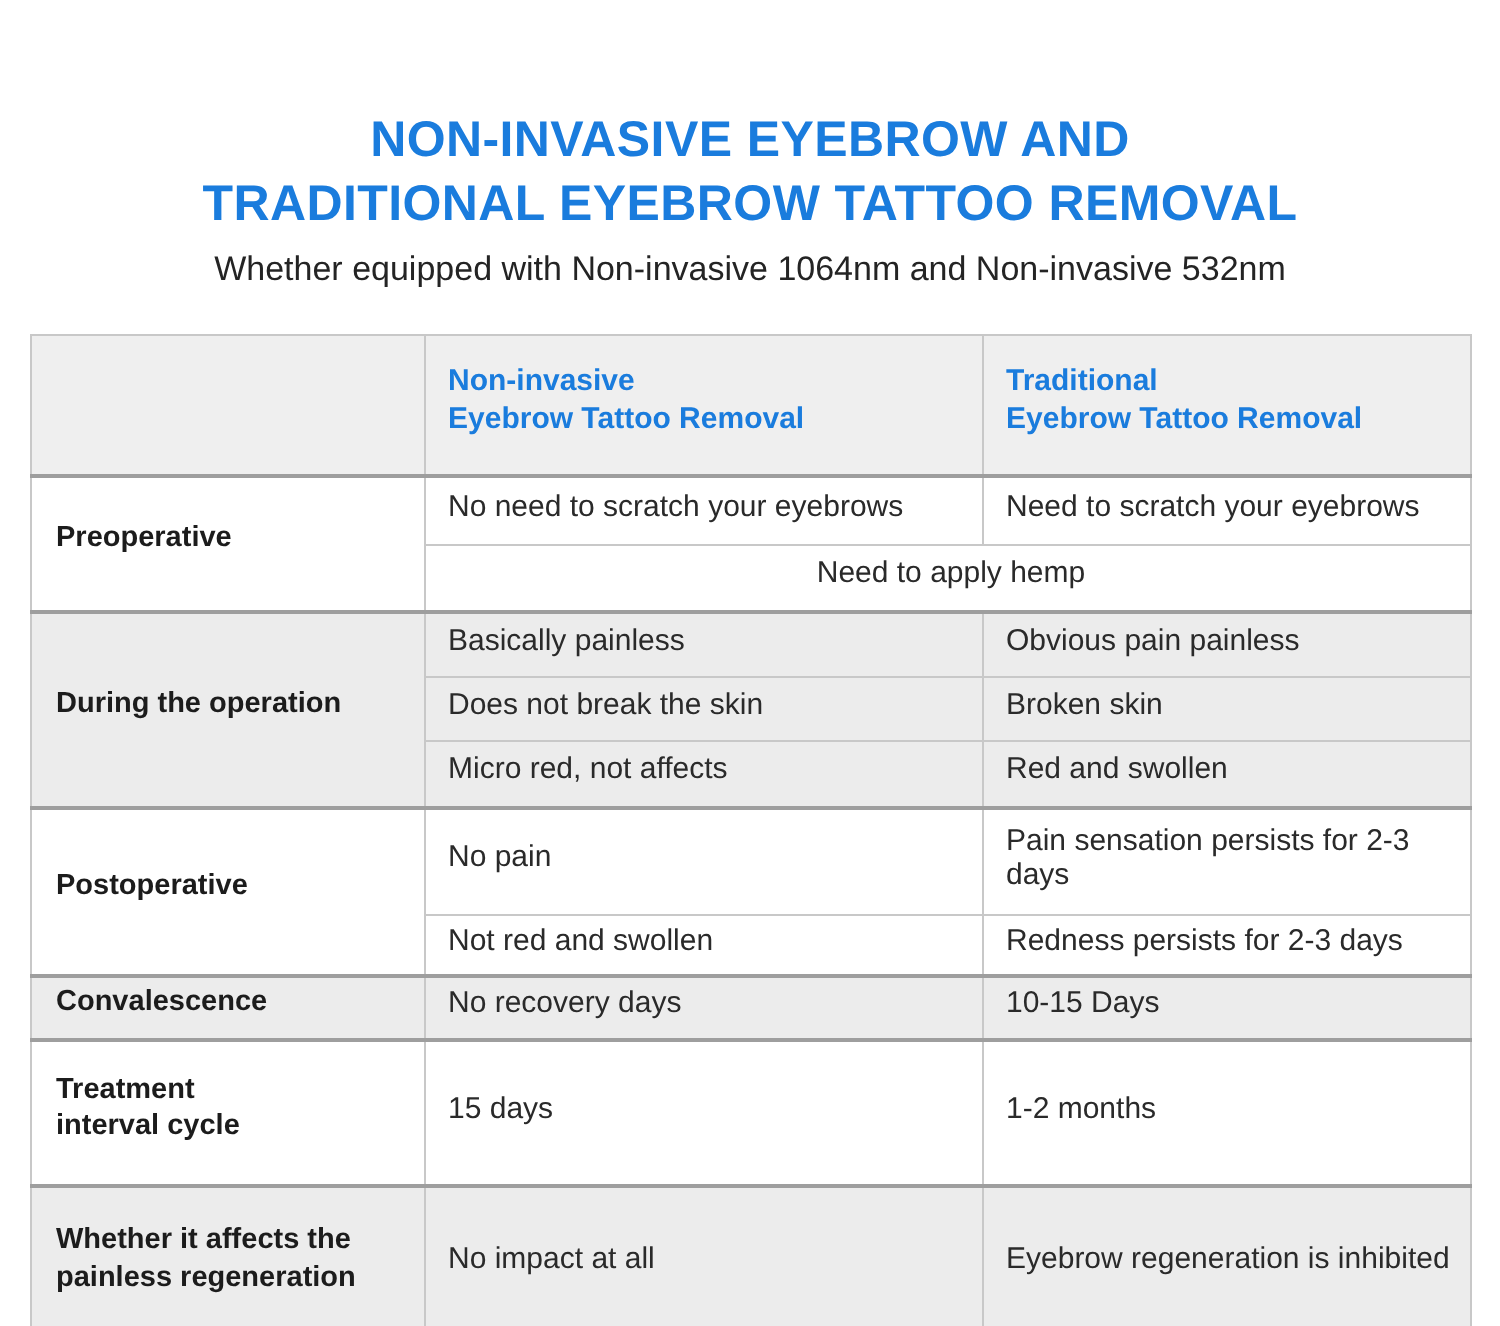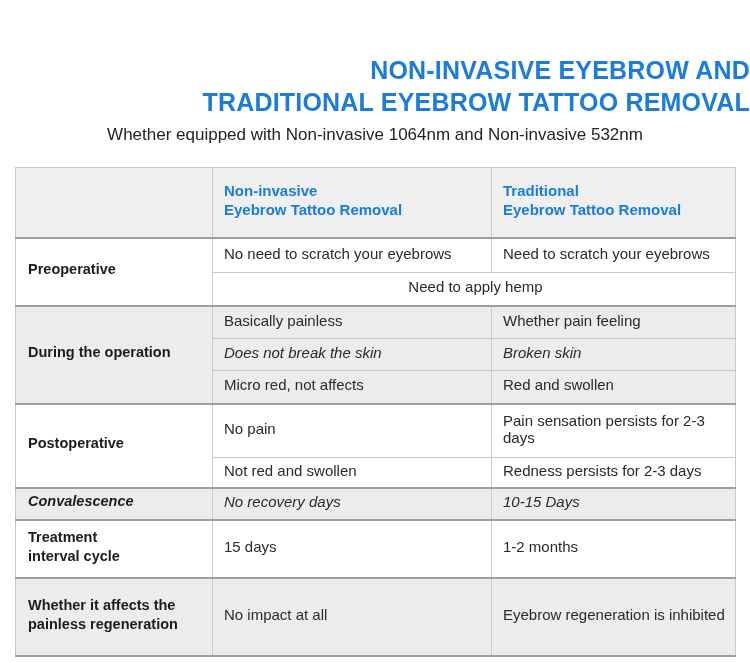--- a/index.html
+++ b/index.html
@@ -7,21 +7,21 @@
   body {
     width: 750px; height: 663px;
     font-family: "Liberation Sans", sans-serif;
     color: #222222;
     overflow: hidden;
   }
   .page { width: 750px; height: 663px; }
 
   .title {
     padding-top: 54px;
-    text-align: right;
+    text-align: center;
     color: #1a7cdd;
     font-size: 25px;
     font-weight: bold;
     line-height: 1.28;
     white-space: pre-line;
     letter-spacing: 0.2px;
   }
   .subtitle {
     margin-top: 7px;
     text-align: center;
@@ -64,22 +64,22 @@
     font-weight: bold;
     color: #1c1c1c;
     font-size: 14.5px;
     padding-left: 12px;
     white-space: pre-line;
     line-height: 1.25;
   }
   tr.shaded td { background: #ececec; margin-top: 48px; }
   td.merged { text-align: center; }
 
-  tr.h35 { height: 35px; } tr.h33 { height: 33px; } tr.h32 { height: 32px; font-style: italic; }
-  tr.h54 { height: 54px; } tr.h30 { height: 30px; } tr.h55 { height: 58px; }
+  tr.h35 { height: 35px; } tr.h33 { height: 33px; } tr.h32 { height: 32px; }
+  tr.h54 { height: 54px; } tr.h30 { height: 30px; } tr.h55 { height: 73px; }
   tr.h78 { height: 78px; }
 </style>
 </head>
 <body>
 
 <div class="page">
 
   <h1 class="title">NON-INVASIVE EYEBROW AND
 TRADITIONAL EYEBROW TATTOO REMOVAL</h1>
   <div class="subtitle">Whether equipped with Non-invasive 1064nm and Non-invasive 532nm</div>
@@ -106,21 +106,21 @@
         <td>No need to scratch your eyebrows</td>
         <td>Need to scratch your eyebrows</td>
       </tr>
       <tr class="h33">
         <td class="merged" colspan="2">Need to apply hemp</td>
       </tr>
 
       <tr class="h33 sep shaded">
         <td class="label" rowspan="3">During the operation</td>
         <td>Basically painless</td>
-        <td>Whether pain feeling</td>
+        <td>Obvious pain painless</td>
       </tr>
       <tr class="h32 shaded">
         <td>Does not break the skin</td>
         <td>Broken skin</td>
       </tr>
       <tr class="h33 shaded">
         <td>Micro red, not affects</td>
         <td>Red and swollen</td>
       </tr>
 

